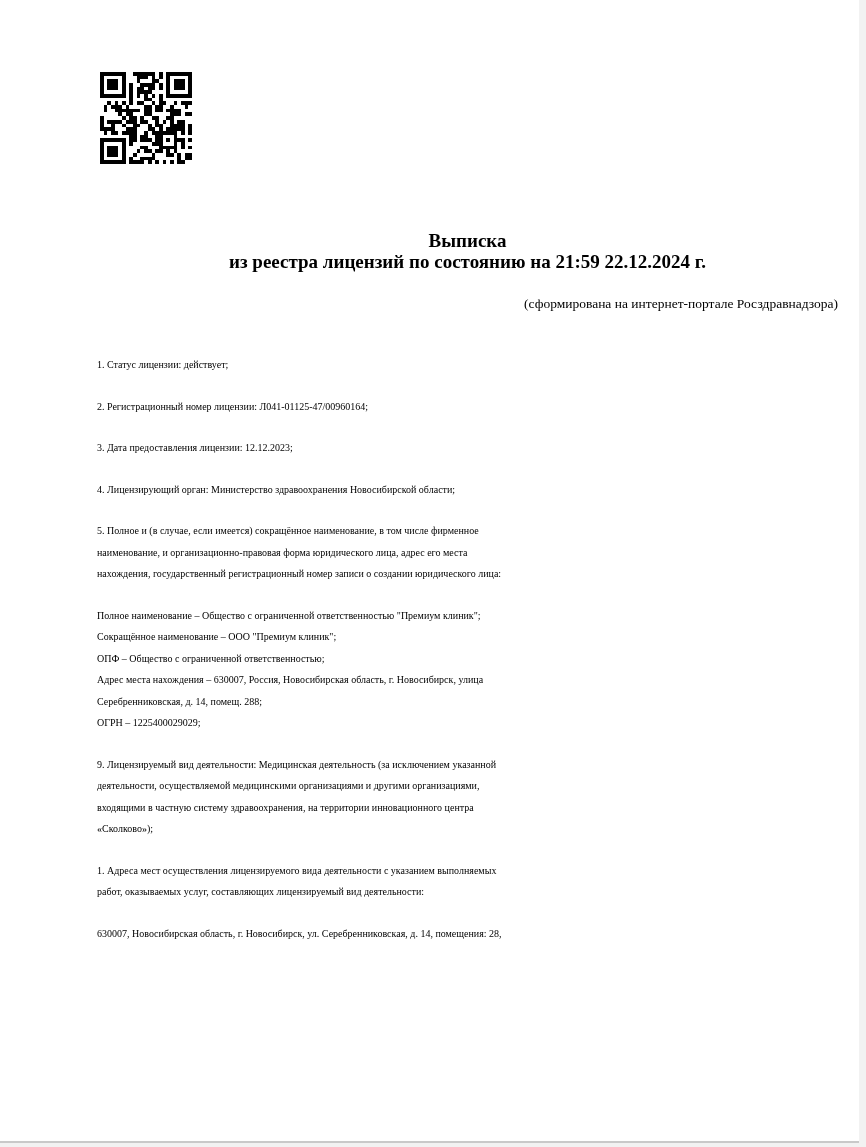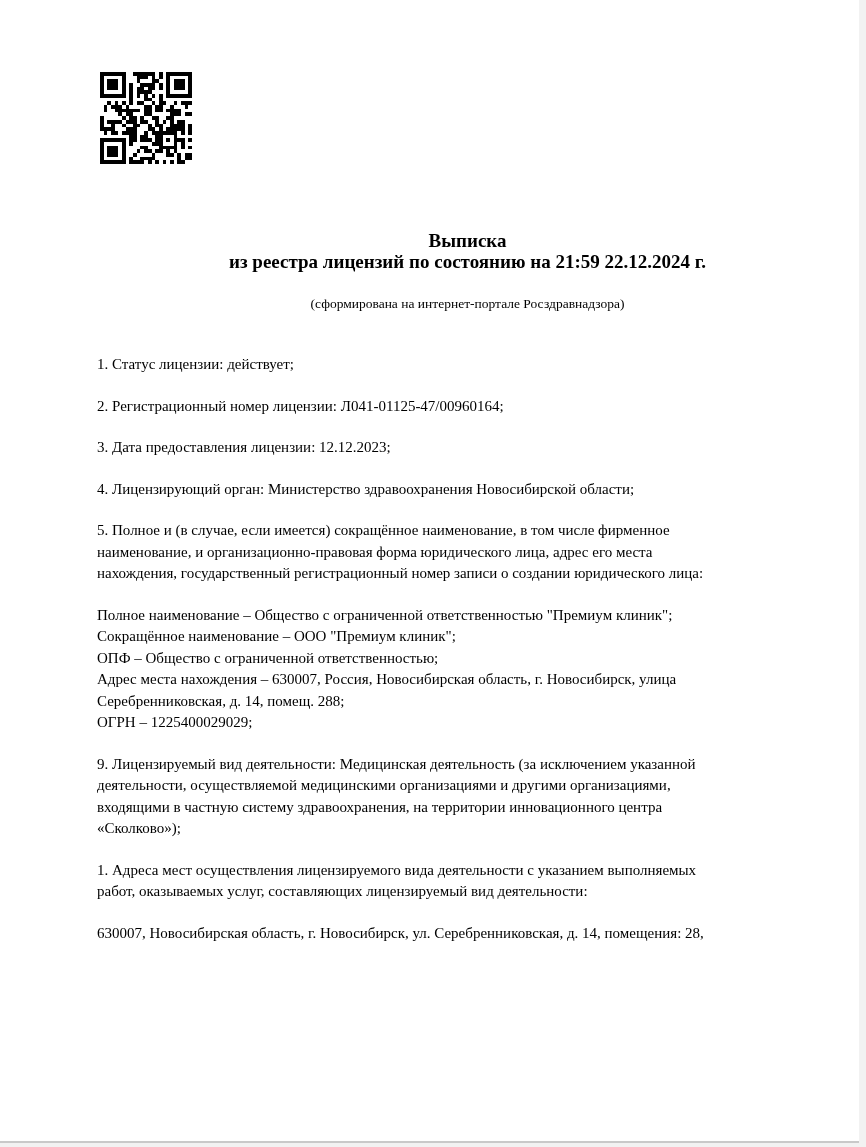--- a/index.html
+++ b/index.html
@@ -43,29 +43,29 @@
     font-size: 19px;
     font-weight: bold;
     line-height: 21px;
     text-align: center;
     white-space: pre-line;
   }
   .subtitle {
     margin-top: 23px;
     font-size: 13.5px;
     line-height: 18px;
-    text-align: center;
+    text-align: right;
     white-space: pre-line;
   }
   .paragraphs {
     margin-top: 41px;
   }
   .para {
     margin: 12px 0 20px 0;
-    font-size: 15px;
+    font-size: 10px;
     line-height: 21.5px;
     white-space: pre-line;
   }
 </style>
 </head>
 <body>
 
 <div class="viewport">
   <div class="page">
 

